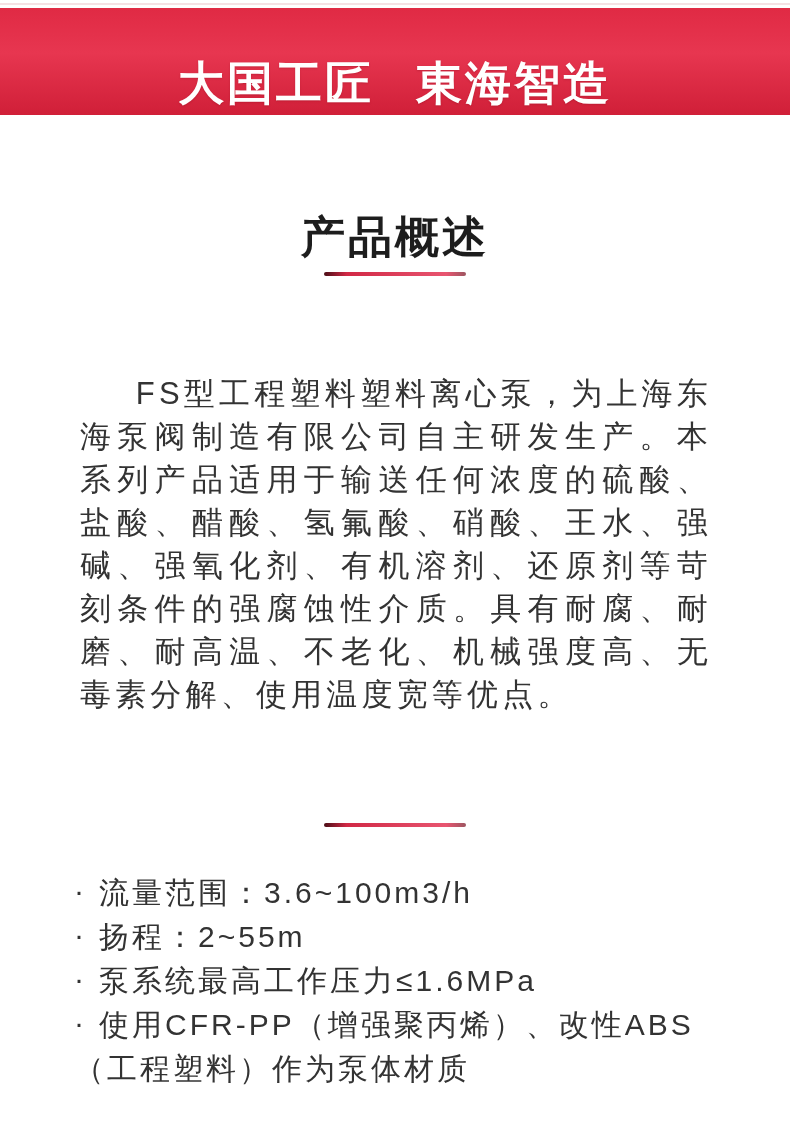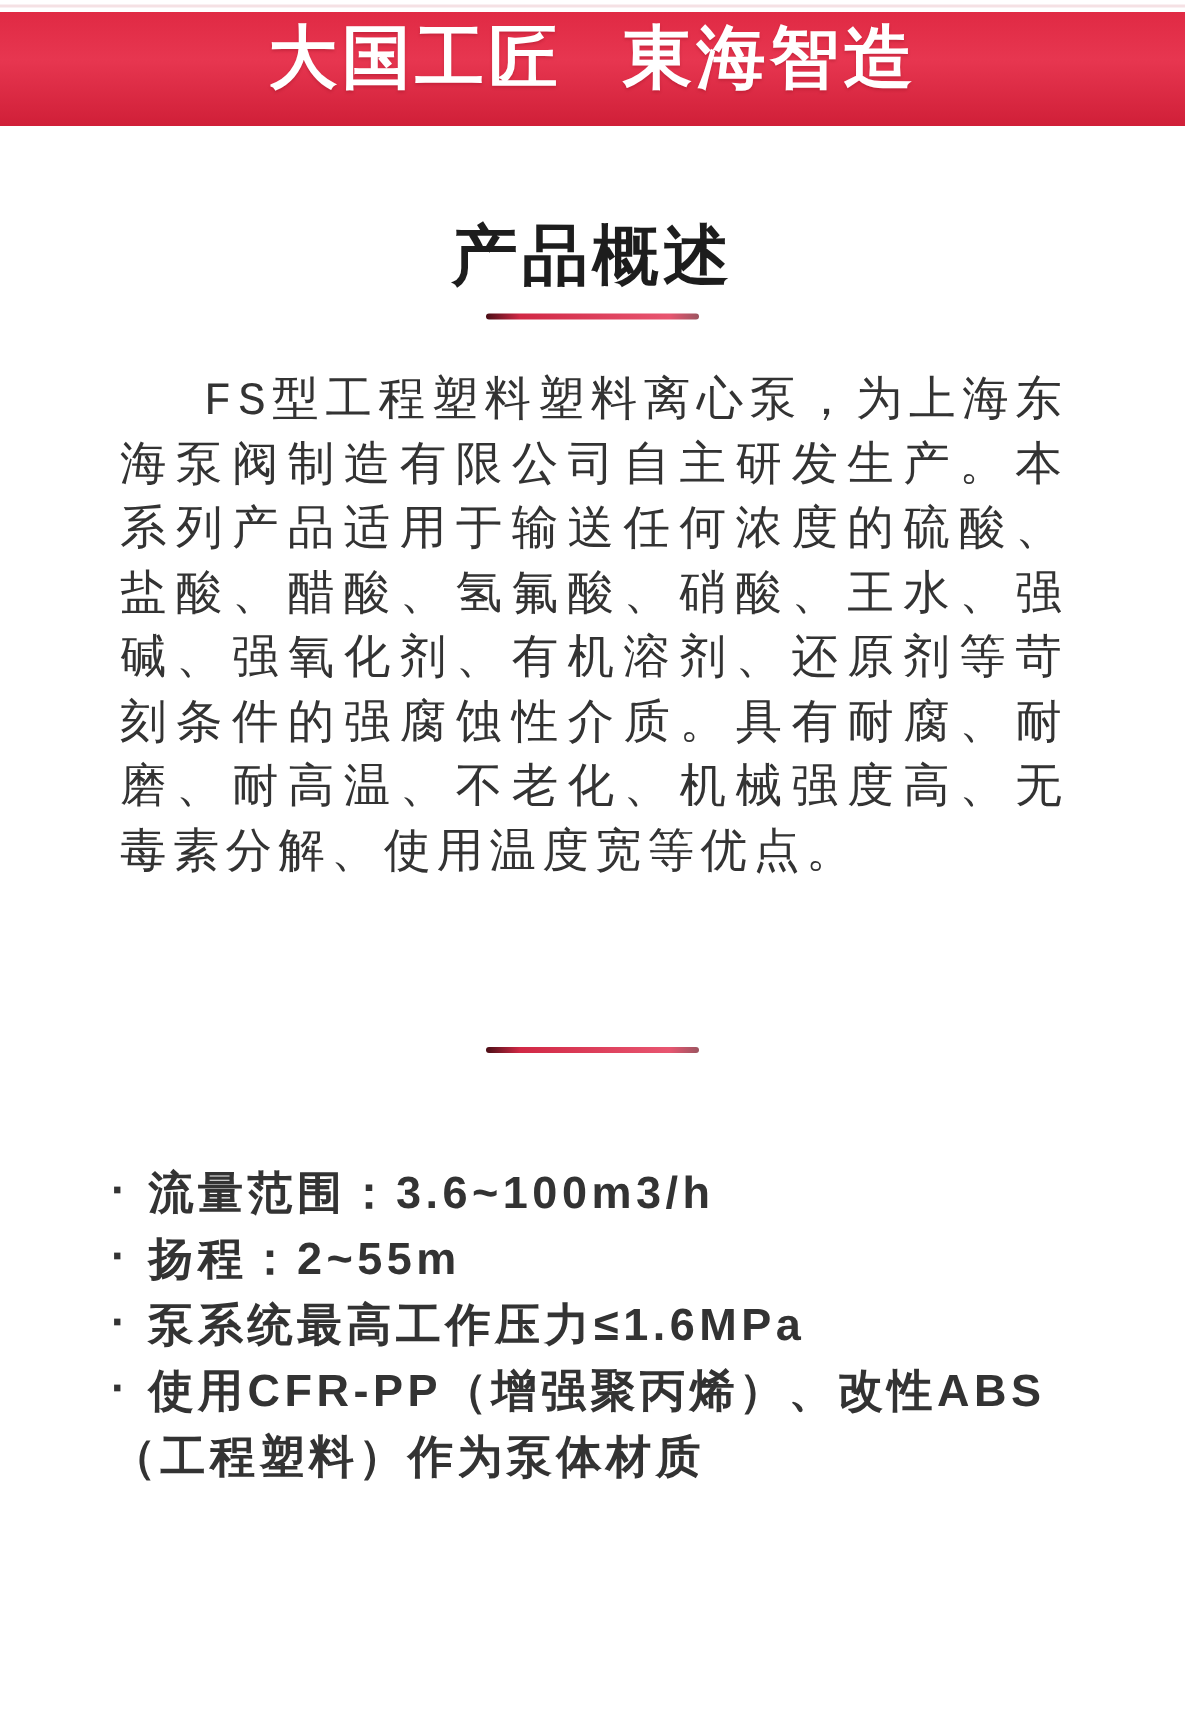--- a/index.html
+++ b/index.html
@@ -23,23 +23,23 @@
 
   
   .top-strip{height:8px;background:#fff;position:relative;}
   .top-strip::after{
     content:"";position:absolute;left:0;right:0;top:3px;height:2px;
     background:var(--hairline);opacity:.8;
   }
 
   
   .banner{
-    height:76px;
+    height:107px;
     background:linear-gradient(180deg,var(--banner-top) 0%,var(--banner-mid) 42%,var(--banner-bottom) 100%);
-    display:flex;align-items:flex-start;justify-content:center;font-family:Liberation Serif, serif;
+    display:flex;align-items:flex-end;justify-content:center;
   }
   .banner h1{
     color:var(--banner-text);
     font-size:46px;font-weight:700;
     letter-spacing:3px;word-spacing:26px;
     text-shadow:0 1px 2px rgba(120,0,20,.25);
     white-space:nowrap;
   }
 
   
@@ -49,36 +49,36 @@
     font-size:44px;font-weight:800;letter-spacing:3px;
     line-height:1.0;
     display:inline-block;
   }
   .title-underline{
     width:142px;height:4px;border-radius:2px;
     margin:13px auto 0 auto;
     background:linear-gradient(90deg,var(--underline-start) 0%,var(--underline-mid) 16%,var(--underline-end) 86%,#9c5560 100%);
   }
 
-  .overview-section{padding-top:68px;font-family:Liberation Mono, monospace;}
+  .overview-section{padding-top:100px;}
   .paragraph{
-    margin:34px 78px 0 80px;
+    margin:96px 78px 0 80px;
     color:var(--body-text);
     font-size:31px;font-weight:400;
     line-height:43px;
     letter-spacing:0.135em;
     text-align:justify;
     text-indent:1.8em;
   }
 
   .conditions-section{padding-top:94px;}
   .bullet-list{
-    margin:72px 70px 0 74px;
+    margin:44px 70px 0 74px;
     color:var(--body-text);
-    font-size:30px;font-weight:700;
+    font-size:30px;font-weight:400;
     line-height:44px;
     letter-spacing:0.1em;
   }
   .bullet-item{text-align:left;}
   .bullet-dot{
     display:inline-block;
     margin-right:12px;
     transform:translateY(-2px);
   }
 </style>

